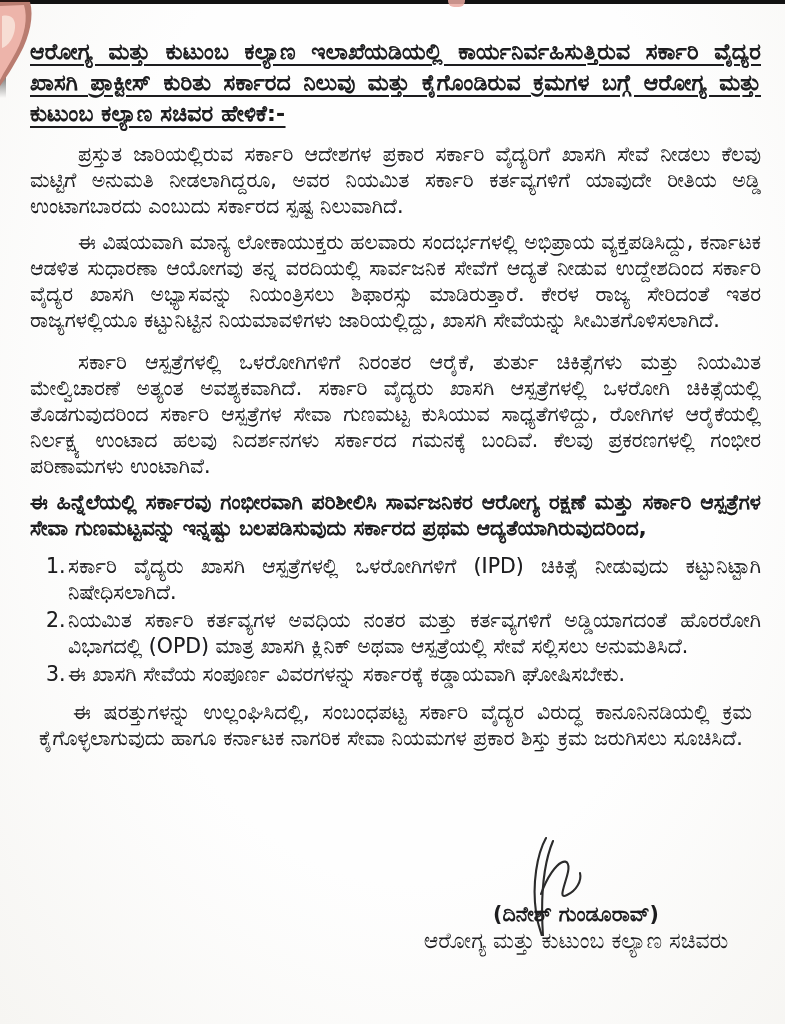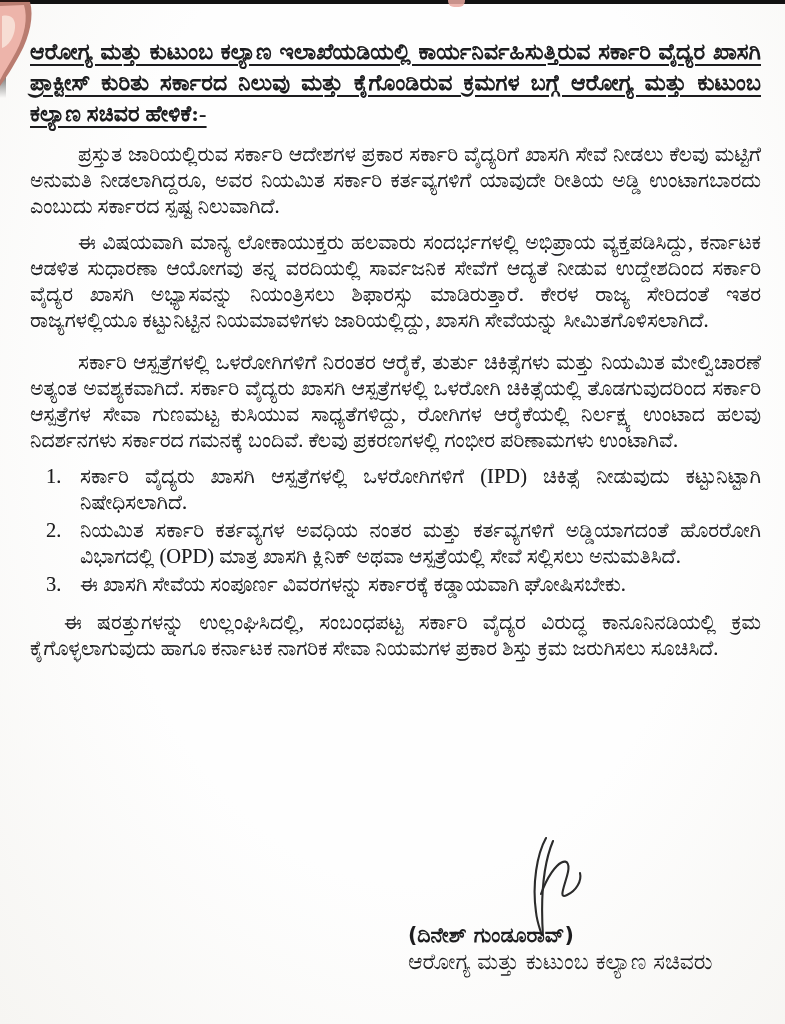--- a/index.html
+++ b/index.html
@@ -16,37 +16,37 @@
   .left-strip{position:absolute;left:0;top:0;width:6px;height:98px;
     background:linear-gradient(to bottom,#0e0e0e 0%,#1b1b1b 62%,rgba(30,30,30,0) 100%);}
   .corner-shadow{position:absolute;left:-14px;top:-16px;width:44px;height:44px;
     background:#2a1614;border-radius:50%;opacity:.9;}
   .finger{position:absolute;left:0;top:2px;width:38px;height:88px;}
   .pink-notch{position:absolute;left:448px;top:0;width:17px;height:7px;
     background:#eaa9a1;border-radius:0 0 6px 6px;opacity:.85;}
   
   .doc{position:absolute;left:30px;top:36px;width:731px;
     text-align:justify;font-size:20.5px;line-height:26px;
-    text-shadow:0 0 .5px rgba(20,20,20,.4);font-family:Liberation Serif, serif;}
+    text-shadow:0 0 .5px rgba(20,20,20,.4);}
   .heading{
     font-weight:bold;font-size:22px;line-height:31px;
     text-decoration:underline;text-decoration-thickness:2px;text-underline-offset:5px;
     margin:0 0 12px 0;letter-spacing:.2px;
   }
   p.body-par{margin:0 0 10px 0;text-indent:48px;}
   p.body-par.last{margin-bottom:16px;}
   p.emphasis{margin:0 0 12px 0;font-weight:bold;text-indent:0;}
   .num-list{margin:0 0 12px 0;padding-left:16px;}
   .list-item{display:flex;margin-bottom:2px;}
   .list-item .marker{flex:0 0 22px;}
-  .list-item .item-text{flex:1;text-align:justify;margin-left:12px;}
-  p.closing{margin:0;text-indent:34px;}
+  .list-item .item-text{flex:1;text-align:justify;}
+  p.closing{margin:9px;text-indent:34px;}
   
   .sig-svg{position:absolute;left:496px;top:836px;width:112px;height:100px;}
-  .sig-block{position:absolute;left:408px;top:901px;width:336px;text-align:left;margin-top:21px;}
+  .sig-block{position:absolute;left:408px;top:901px;width:336px;text-align:center;}
   .sig-name{font-weight:bold;font-size:20.5px;line-height:26px;}
   .sig-title{font-size:22px;line-height:25px;margin-top:1px;}
 </style>
 </head>
 <body>
 
 <div class="top-bar"></div>
 <div class="left-strip"></div>
 <div class="corner-shadow"></div>
 <svg class="finger" viewBox="0 0 38 88" aria-hidden="true">
@@ -56,20 +56,21 @@
 </svg>
 <div class="pink-notch"></div>
 
 <div class="doc">
   <div class="heading">ಆರೋಗ್ಯ ಮತ್ತು ಕುಟುಂಬ ಕಲ್ಯಾಣ ಇಲಾಖೆಯಡಿಯಲ್ಲಿ ಕಾರ್ಯನಿರ್ವಹಿಸುತ್ತಿರುವ ಸರ್ಕಾರಿ ವೈದ್ಯರ ಖಾಸಗಿ ಪ್ರಾಕ್ಟೀಸ್ ಕುರಿತು ಸರ್ಕಾರದ ನಿಲುವು ಮತ್ತು ಕೈಗೊಂಡಿರುವ ಕ್ರಮಗಳ ಬಗ್ಗೆ ಆರೋಗ್ಯ ಮತ್ತು ಕುಟುಂಬ ಕಲ್ಯಾಣ ಸಚಿವರ ಹೇಳಿಕೆ:-</div>
 
   <p class="body-par">ಪ್ರಸ್ತುತ ಜಾರಿಯಲ್ಲಿರುವ ಸರ್ಕಾರಿ ಆದೇಶಗಳ ಪ್ರಕಾರ ಸರ್ಕಾರಿ ವೈದ್ಯರಿಗೆ ಖಾಸಗಿ ಸೇವೆ ನೀಡಲು ಕೆಲವು ಮಟ್ಟಿಗೆ ಅನುಮತಿ ನೀಡಲಾಗಿದ್ದರೂ, ಅವರ ನಿಯಮಿತ ಸರ್ಕಾರಿ ಕರ್ತವ್ಯಗಳಿಗೆ ಯಾವುದೇ ರೀತಿಯ ಅಡ್ಡಿ ಉಂಟಾಗಬಾರದು ಎಂಬುದು ಸರ್ಕಾರದ ಸ್ಪಷ್ಟ ನಿಲುವಾಗಿದೆ.</p>
   <p class="body-par last">ಈ ವಿಷಯವಾಗಿ ಮಾನ್ಯ ಲೋಕಾಯುಕ್ತರು ಹಲವಾರು ಸಂದರ್ಭಗಳಲ್ಲಿ ಅಭಿಪ್ರಾಯ ವ್ಯಕ್ತಪಡಿಸಿದ್ದು, ಕರ್ನಾಟಕ ಆಡಳಿತ ಸುಧಾರಣಾ ಆಯೋಗವು ತನ್ನ ವರದಿಯಲ್ಲಿ ಸಾರ್ವಜನಿಕ ಸೇವೆಗೆ ಆದ್ಯತೆ ನೀಡುವ ಉದ್ದೇಶದಿಂದ ಸರ್ಕಾರಿ ವೈದ್ಯರ ಖಾಸಗಿ ಅಭ್ಯಾಸವನ್ನು ನಿಯಂತ್ರಿಸಲು ಶಿಫಾರಸ್ಸು ಮಾಡಿರುತ್ತಾರೆ. ಕೇರಳ ರಾಜ್ಯ ಸೇರಿದಂತೆ ಇತರ ರಾಜ್ಯಗಳಲ್ಲಿಯೂ ಕಟ್ಟುನಿಟ್ಟಿನ ನಿಯಮಾವಳಿಗಳು ಜಾರಿಯಲ್ಲಿದ್ದು, ಖಾಸಗಿ ಸೇವೆಯನ್ನು ಸೀಮಿತಗೊಳಿಸಲಾಗಿದೆ.</p>
   <p class="body-par">ಸರ್ಕಾರಿ ಆಸ್ಪತ್ರೆಗಳಲ್ಲಿ ಒಳರೋಗಿಗಳಿಗೆ ನಿರಂತರ ಆರೈಕೆ, ತುರ್ತು ಚಿಕಿತ್ಸೆಗಳು ಮತ್ತು ನಿಯಮಿತ ಮೇಲ್ವಿಚಾರಣೆ ಅತ್ಯಂತ ಅವಶ್ಯಕವಾಗಿದೆ. ಸರ್ಕಾರಿ ವೈದ್ಯರು ಖಾಸಗಿ ಆಸ್ಪತ್ರೆಗಳಲ್ಲಿ ಒಳರೋಗಿ ಚಿಕಿತ್ಸೆಯಲ್ಲಿ ತೊಡಗುವುದರಿಂದ ಸರ್ಕಾರಿ ಆಸ್ಪತ್ರೆಗಳ ಸೇವಾ ಗುಣಮಟ್ಟ ಕುಸಿಯುವ ಸಾಧ್ಯತೆಗಳಿದ್ದು, ರೋಗಿಗಳ ಆರೈಕೆಯಲ್ಲಿ ನಿರ್ಲಕ್ಷ್ಯ ಉಂಟಾದ ಹಲವು ನಿದರ್ಶನಗಳು ಸರ್ಕಾರದ ಗಮನಕ್ಕೆ ಬಂದಿವೆ. ಕೆಲವು ಪ್ರಕರಣಗಳಲ್ಲಿ ಗಂಭೀರ ಪರಿಣಾಮಗಳು ಉಂಟಾಗಿವೆ.</p>
 
+  <p class="emphasis">ಈ ಹಿನ್ನೆಲೆಯಲ್ಲಿ ಸರ್ಕಾರವು ಗಂಭೀರವಾಗಿ ಪರಿಶೀಲಿಸಿ ಸಾರ್ವಜನಿಕರ ಆರೋಗ್ಯ ರಕ್ಷಣೆ ಮತ್ತು ಸರ್ಕಾರಿ ಆಸ್ಪತ್ರೆಗಳ ಸೇವಾ ಗುಣಮಟ್ಟವನ್ನು ಇನ್ನಷ್ಟು ಬಲಪಡಿಸುವುದು ಸರ್ಕಾರದ ಪ್ರಥಮ ಆದ್ಯತೆಯಾಗಿರುವುದರಿಂದ,</p>
 
   <div class="num-list">
     <div class="list-item">
       <span class="marker">1.</span>
       <div class="item-text">ಸರ್ಕಾರಿ ವೈದ್ಯರು ಖಾಸಗಿ ಆಸ್ಪತ್ರೆಗಳಲ್ಲಿ ಒಳರೋಗಿಗಳಿಗೆ (IPD) ಚಿಕಿತ್ಸೆ ನೀಡುವುದು ಕಟ್ಟುನಿಟ್ಟಾಗಿ ನಿಷೇಧಿಸಲಾಗಿದೆ.</div>
     </div>
     <div class="list-item">
       <span class="marker">2.</span>
       <div class="item-text">ನಿಯಮಿತ ಸರ್ಕಾರಿ ಕರ್ತವ್ಯಗಳ ಅವಧಿಯ ನಂತರ ಮತ್ತು ಕರ್ತವ್ಯಗಳಿಗೆ ಅಡ್ಡಿಯಾಗದಂತೆ ಹೊರರೋಗಿ ವಿಭಾಗದಲ್ಲಿ (OPD) ಮಾತ್ರ ಖಾಸಗಿ ಕ್ಲಿನಿಕ್ ಅಥವಾ ಆಸ್ಪತ್ರೆಯಲ್ಲಿ ಸೇವೆ ಸಲ್ಲಿಸಲು ಅನುಮತಿಸಿದೆ.</div>
     </div>

